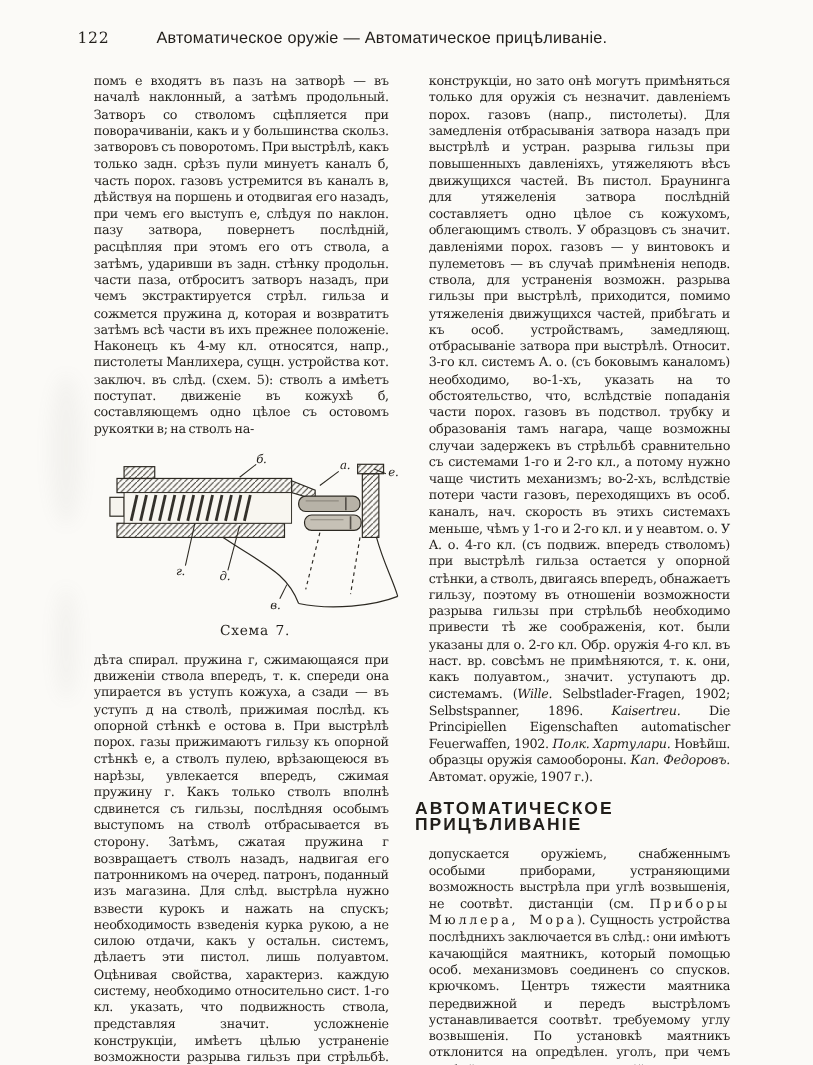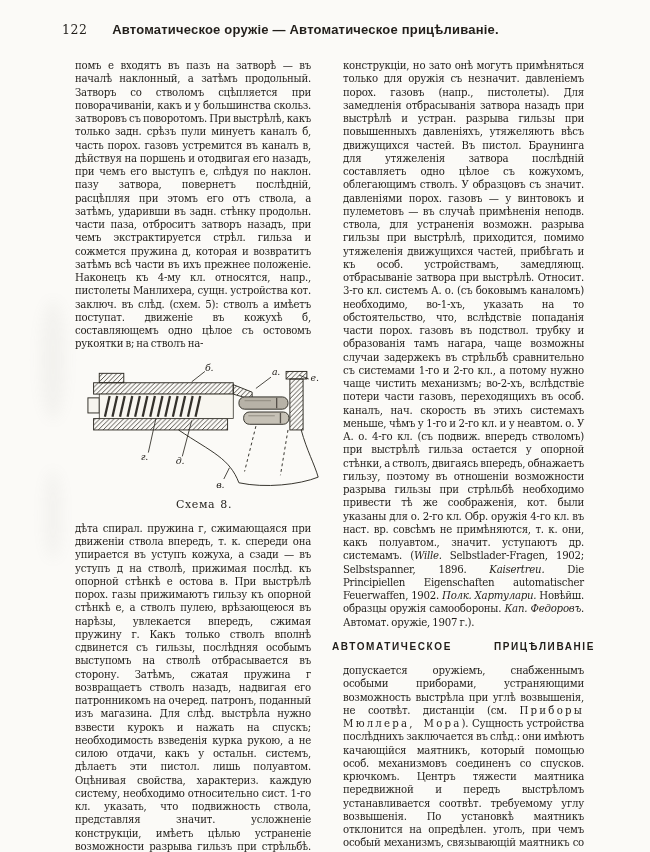--- a/index.html
+++ b/index.html
@@ -27,21 +27,21 @@
     height:22px;
     margin-bottom:4px;
   }
   .page-number{
     position:absolute;left:-2px;top:0;
     font-size:12.5px;letter-spacing:.5px;
   }
   .running-title{
     text-align:center;
     font-family:"Liberation Sans","DejaVu Sans",sans-serif;
-    font-weight:bold;
+    font-weight:normal;
     font-size:13px;
     letter-spacing:.2px;
     white-space:nowrap;
   }
   .columns{
     display:flex;
     gap:10px;
   }
   .col{
     width:258px;
@@ -69,21 +69,21 @@
   }
   .fig-label{
     font-family:"DejaVu Serif",serif;
     font-style:italic;
     font-size:10px;
     fill:#26231f;
   }
   .section-heading{
     font-family:"Liberation Sans","DejaVu Sans",sans-serif;
     font-weight:bold;
-    font-size:10px;
+    font-size:14px;
     letter-spacing:1.6px;
     text-align:justify;
     text-align-last:justify;
     margin:7px 0 3px 0;
     word-spacing:2px;
   }
 </style>
 </head>
 <body>
 
@@ -165,21 +165,21 @@
             <line x1="146" y1="124" x2="152" y2="112"></line>
           </g>
 
           <text class="fig-label" x="126" y="9">б.</text>
           <text class="fig-label" x="197" y="14">а.</text>
           <text class="fig-label" x="238" y="20">е.</text>
           <text class="fig-label" x="58" y="104">г.</text>
           <text class="fig-label" x="95" y="108">д.</text>
           <text class="fig-label" x="138" y="133">в.</text>
         </svg>
-        <div class="fig-caption">Схема 8.</div>
+        <div class="fig-caption">Схема 7.</div>
       </div>
 
       <p>дѣта спирал. пружина г, сжимающаяся при движеніи ствола впередъ, т. к. спереди она упирается въ уступъ кожуха, а сзади — въ уступъ д на стволѣ, прижимая послѣд. къ опорной стѣнкѣ е остова в. При выстрѣлѣ порох. газы прижимаютъ гильзу къ опорной стѣнкѣ е, а стволъ пулею, врѣзающеюся въ нарѣзы, увлекается впередъ, сжимая пружину г. Какъ только стволъ вполнѣ сдвинется съ гильзы, послѣдняя особымъ выступомъ на стволѣ отбрасывается въ сторону. Затѣмъ, сжатая пружина г возвращаетъ стволъ назадъ, надвигая его патронникомъ на очеред. патронъ, поданный изъ магазина. Для слѣд. выстрѣла нужно взвести курокъ и нажать на спускъ; необходимость взведенія курка рукою, а не силою отдачи, какъ у остальн. системъ, дѣлаетъ эти пистол. лишь полуавтом. Оцѣнивая свойства, характериз. каждую систему, необходимо относительно сист. 1-го кл. указать, что подвижность ствола, представляя значит. усложненіе конструкціи, имѣетъ цѣлью устраненіе возможности разрыва гильзъ при стрѣльбѣ. При неподв. стволѣ затворъ при выстрѣлѣ, вмѣстѣ съ началомъ движенія пули по каналу, подъ давленіемъ порох. газовъ начинаетъ двигаться назадъ, при чемъ выходящая изъ патронника часть гильзы должна еще быть подвержена давленію порох. газовъ, что и можетъ повлечь за собой разрывъ гильзы и причинить вредъ оружію и стрѣлку. Для устраненія этого дѣлаютъ стволъ подвиж. назадъ вмѣстѣ съ затворомъ, пока пуля не покинетъ канала. Итакъ, сложность конструкціи, но зато возможность примѣнять патроны съ зарядами, развивающими болѣе высокія давленія порох. газовъ, суть основныя свойства системы 1-го кл. Сист. 2-го кл. съ неподвиж. стволомъ и несцѣпл. затворомъ, въ кот. гильза при выстрѣлѣ сразу начинаетъ выходить изъ патронника, обладаютъ, наоборотъ, сравнит. простотой</p>
     </div>
 
     <div class="col right">
       <p><span>конструкціи, но зато онѣ могутъ примѣняться только для оружія съ незначит. давленіемъ порох. газовъ (напр., пистолеты). Для замедленія отбрасыванія затвора назадъ при выстрѣлѣ и устран. разрыва гильзы при повышенныхъ давленіяхъ, утяжеляютъ вѣсъ движущихся частей. Въ пистол. Браунинга для утяжеленія затвора послѣдній составляетъ одно цѣлое съ кожухомъ, облегающимъ стволъ. У образцовъ съ значит. давленіями порох. газовъ — у винтовокъ и пулеметовъ — въ случаѣ примѣненія неподв. ствола, для устраненія возможн. разрыва гильзы при выстрѣлѣ, приходится, помимо утяжеленія движущихся частей, прибѣгать и къ особ. устройствамъ, замедляющ. отбрасываніе затвора при выстрѣлѣ. Относит. 3-го кл. системъ А. о. (съ боковымъ каналомъ) необходимо, во-1-хъ, указать на то обстоятельство, что, вслѣдствіе попаданія части порох. газовъ въ подствол. трубку и образованія тамъ нагара, чаще возможны случаи задержекъ въ стрѣльбѣ сравнительно съ системами 1-го и 2-го кл., а потому нужно чаще чистить механизмъ; во-2-хъ, вслѣдствіе потери части газовъ, переходящихъ въ особ. каналъ, нач. скорость въ этихъ системахъ меньше, чѣмъ у 1-го и 2-го кл. и у неавтом. о. У А. о. 4-го кл. (съ подвиж. впередъ стволомъ) при выстрѣлѣ гильза остается у опорной стѣнки, а стволъ, двигаясь впередъ, обнажаетъ гильзу, поэтому въ отношеніи возможности разрыва гильзы при стрѣльбѣ необходимо привести тѣ же соображенія, кот. были указаны для о. 2-го кл. Обр. оружія 4-го кл. въ наст. вр. совсѣмъ не примѣняются, т. к. они, какъ полуавтом., значит. уступаютъ др. системамъ. (</span><span style="font-style: italic;">Wille.</span><span> Selbstlader-Fragen, 1902; Selbstspanner, 1896. </span><span style="font-style: italic;">Kaisertreu.</span><span> Die Principiellen Eigenschaften automatischer Feuerwaffen, 1902. </span><span style="font-style: italic;">Полк. Хартулари.</span><span> Новѣйш. образцы оружія самообороны. </span><span style="font-style: italic;">Кап. Федоровъ.</span><span> Автомат. оружіе, 1907 г.).</span></p>
       <div class="section-heading">АВТОМАТИЧЕСКОЕ ПРИЦѢЛИВАНІЕ</div>
       <p><span>допускается оружіемъ, снабженнымъ особыми приборами, устраняющими возможность выстрѣла при углѣ возвышенія, не соотвѣт. дистанціи (см. </span><span style="letter-spacing: 2.2px; word-spacing: 2px;">Приборы Мюллера, Мора</span><span>). Сущность устройства послѣднихъ заключается въ слѣд.: они имѣютъ качающійся маятникъ, который помощью особ. механизмовъ соединенъ со спусков. крючкомъ. Центръ тяжести маятника передвижной и передъ выстрѣломъ устанавливается соотвѣт. требуемому углу возвышенія. По установкѣ маятникъ отклонится на опредѣлен. уголъ, при чемъ особый механизмъ, связывающій маятникъ со спусков. механизмомъ, не даетъ возможности произвести выстрѣлъ, надавливая на спусковой крючокъ, пока оружію не будетъ приданъ надлежащ. уголъ возвышенія и вмѣстѣ съ тѣмъ отклоненъ маятникъ. Въ этотъ моментъ особый механизмъ, различный въ разн. системахъ, задерживающій спусков. крючокъ, освобождаетъ послѣдній, и нажатіе пальца стрѣлка вызоветъ выстрѣлъ. Итакъ, выстрѣлъ можетъ послѣдовать лишь въ тотъ моментъ, когда оружію приданъ надлежащій уголъ возвышенія, т.-е. когда оно правильно прицѣлено въ вертик. плоскости. Это и служитъ причиной тому, что иногда подобные приборы назыв. приборами для А. пр.; правильнѣе ихъ называть приборами, устраняющими возможность выстрѣла при углѣ возвышенія, не соотвѣт. дистанціи.</span></p>
     </div>

